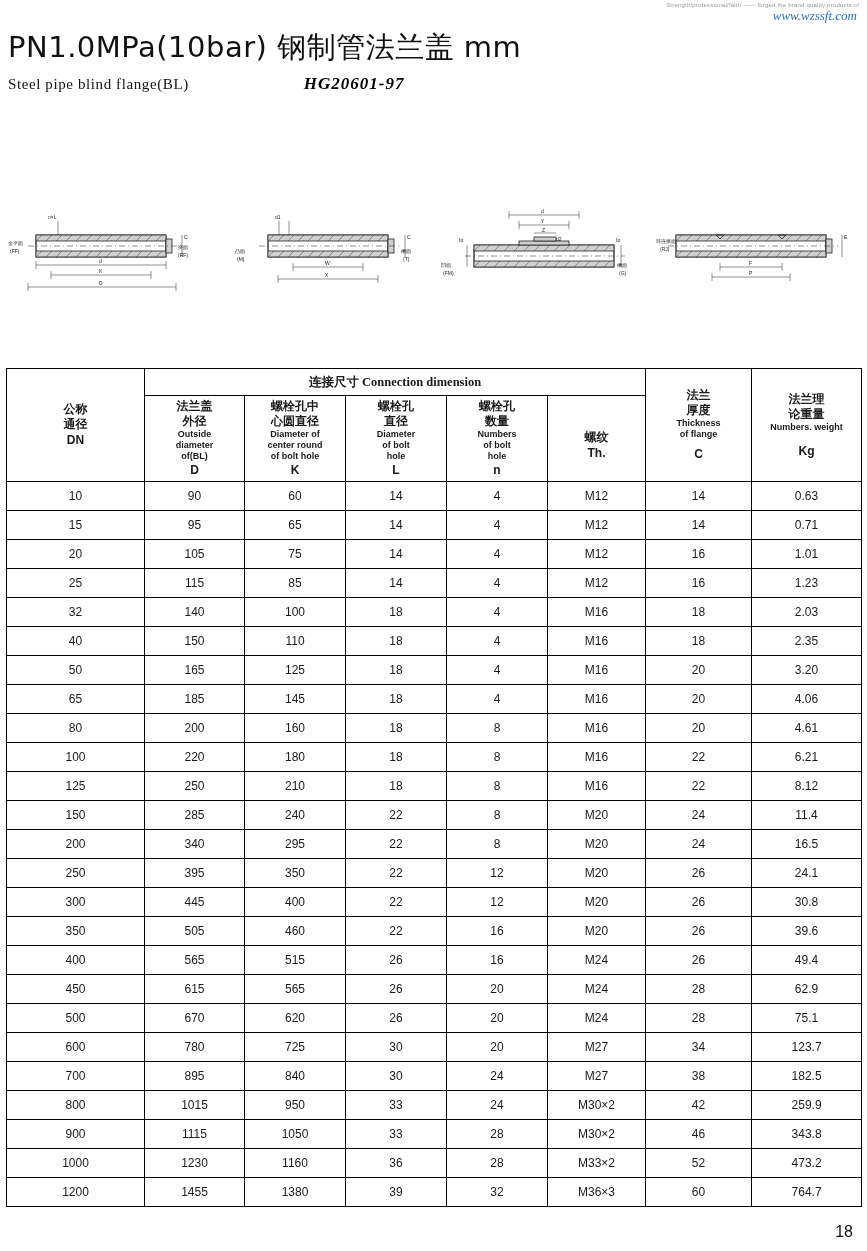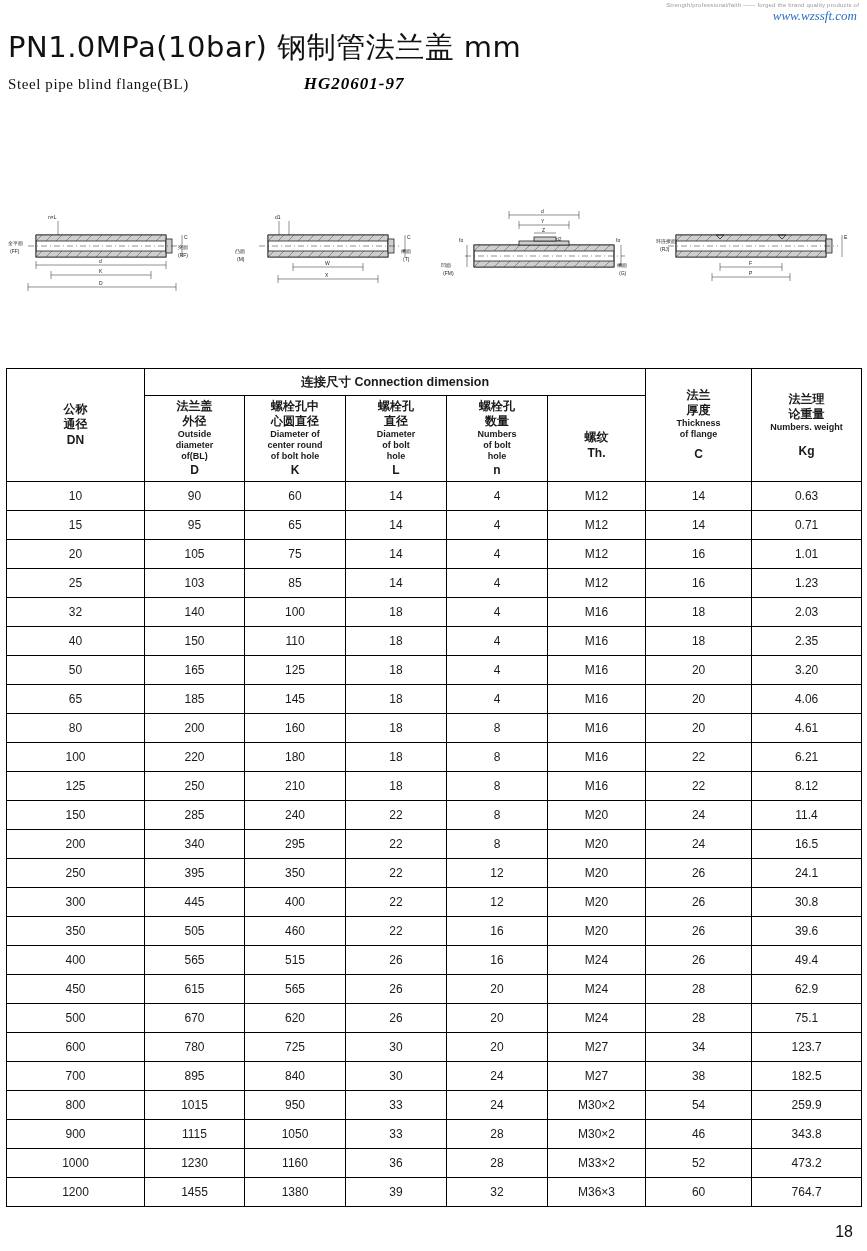--- a/index.html
+++ b/index.html
@@ -130,21 +130,21 @@
     font-family: "Liberation Sans", sans-serif;
   }
   .hdr-sym {
     font-size: 12px;
     line-height: 16px;
     font-family: "Liberation Sans", sans-serif;
   }
   .group-head {
     height: 26px;
     font-size: 12.5px;
-    font-family: Liberation Sans, sans-serif;
+    font-family: Liberation Serif, serif;
   }
   .cell-pad { padding: 3px 2px; }
 
   
   .page-no {
     position: absolute;
     right: 14px;
     bottom: 10px;
     font-size: 16px;
     color: #111;
@@ -545,21 +545,21 @@
           <td class="data">105</td>
           <td class="data">75</td>
           <td class="data">14</td>
           <td class="data">4</td>
           <td class="data">M12</td>
           <td class="data">16</td>
           <td class="data">1.01</td>
         </tr>
         <tr>
           <td class="data">25</td>
-          <td class="data">103</td>
+          <td class="data">115</td>
           <td class="data">85</td>
           <td class="data">14</td>
           <td class="data">4</td>
           <td class="data">M12</td>
           <td class="data">16</td>
           <td class="data">1.23</td>
         </tr>
         <tr>
           <td class="data">32</td>
           <td class="data">140</td>
@@ -730,21 +730,21 @@
           <td class="data">38</td>
           <td class="data">182.5</td>
         </tr>
         <tr>
           <td class="data">800</td>
           <td class="data">1015</td>
           <td class="data">950</td>
           <td class="data">33</td>
           <td class="data">24</td>
           <td class="data">M30×2</td>
-          <td class="data">54</td>
+          <td class="data">42</td>
           <td class="data">259.9</td>
         </tr>
         <tr>
           <td class="data">900</td>
           <td class="data">1115</td>
           <td class="data">1050</td>
           <td class="data">33</td>
           <td class="data">28</td>
           <td class="data">M30×2</td>
           <td class="data">46</td>

